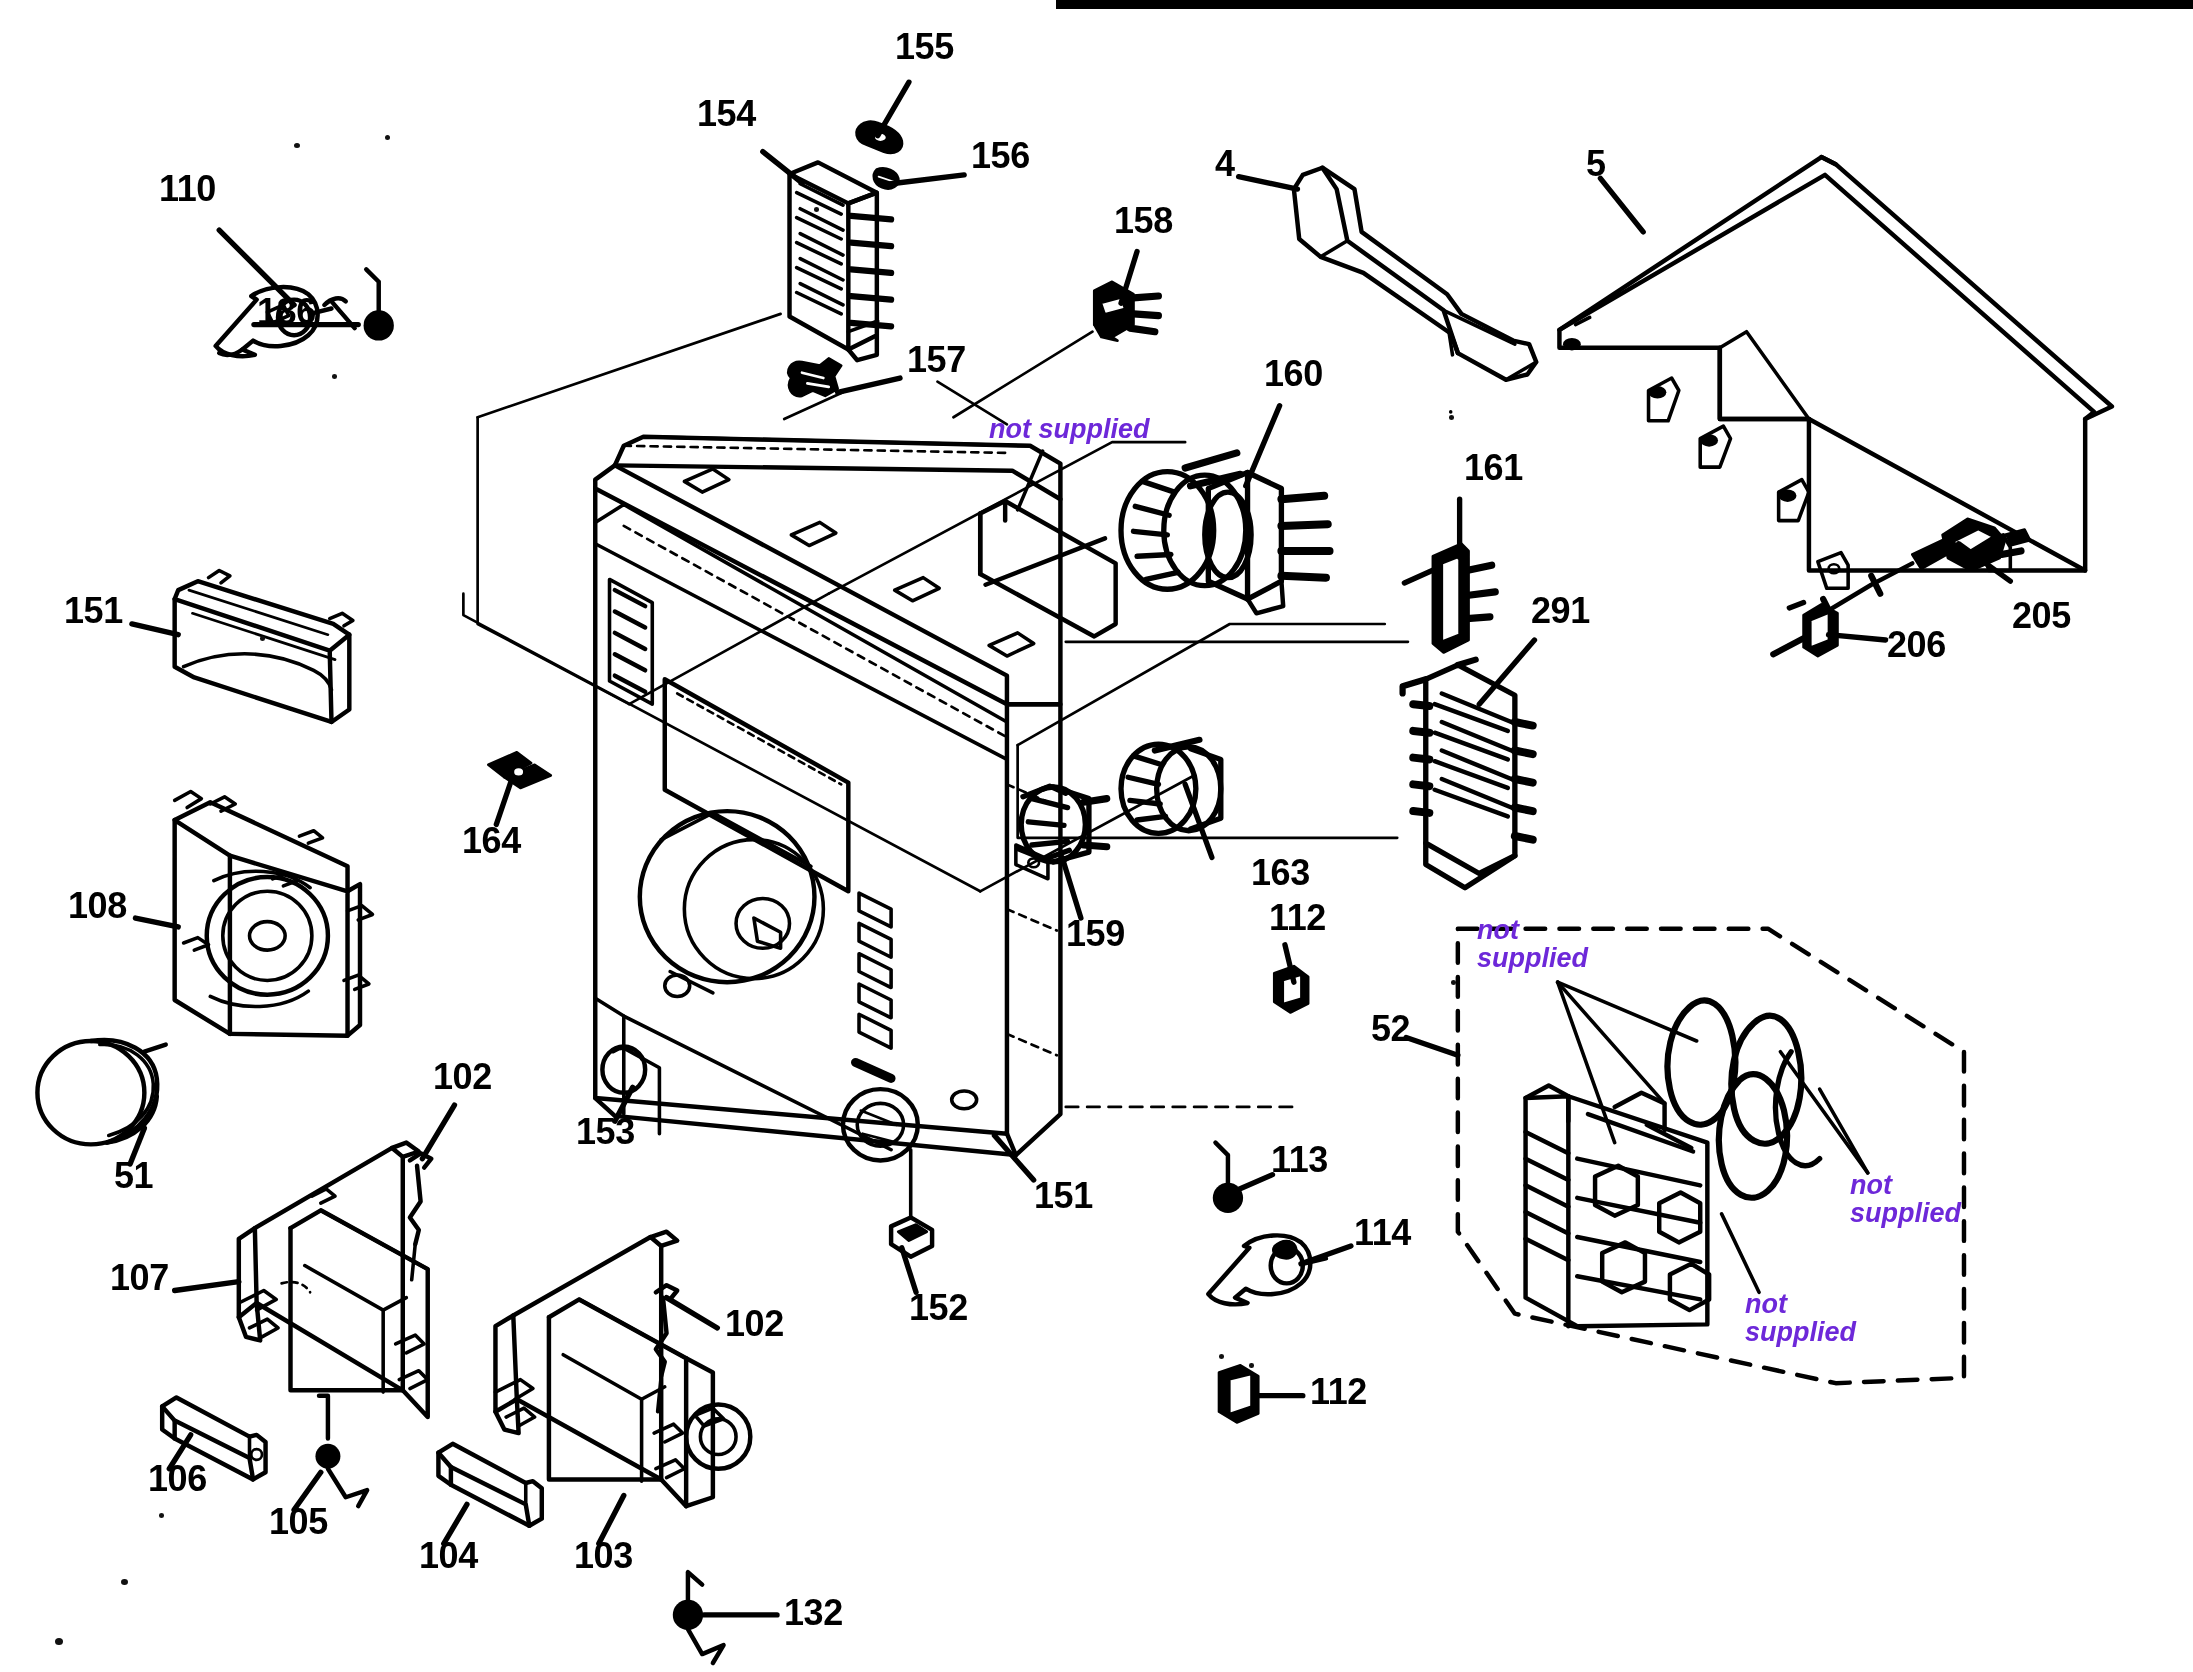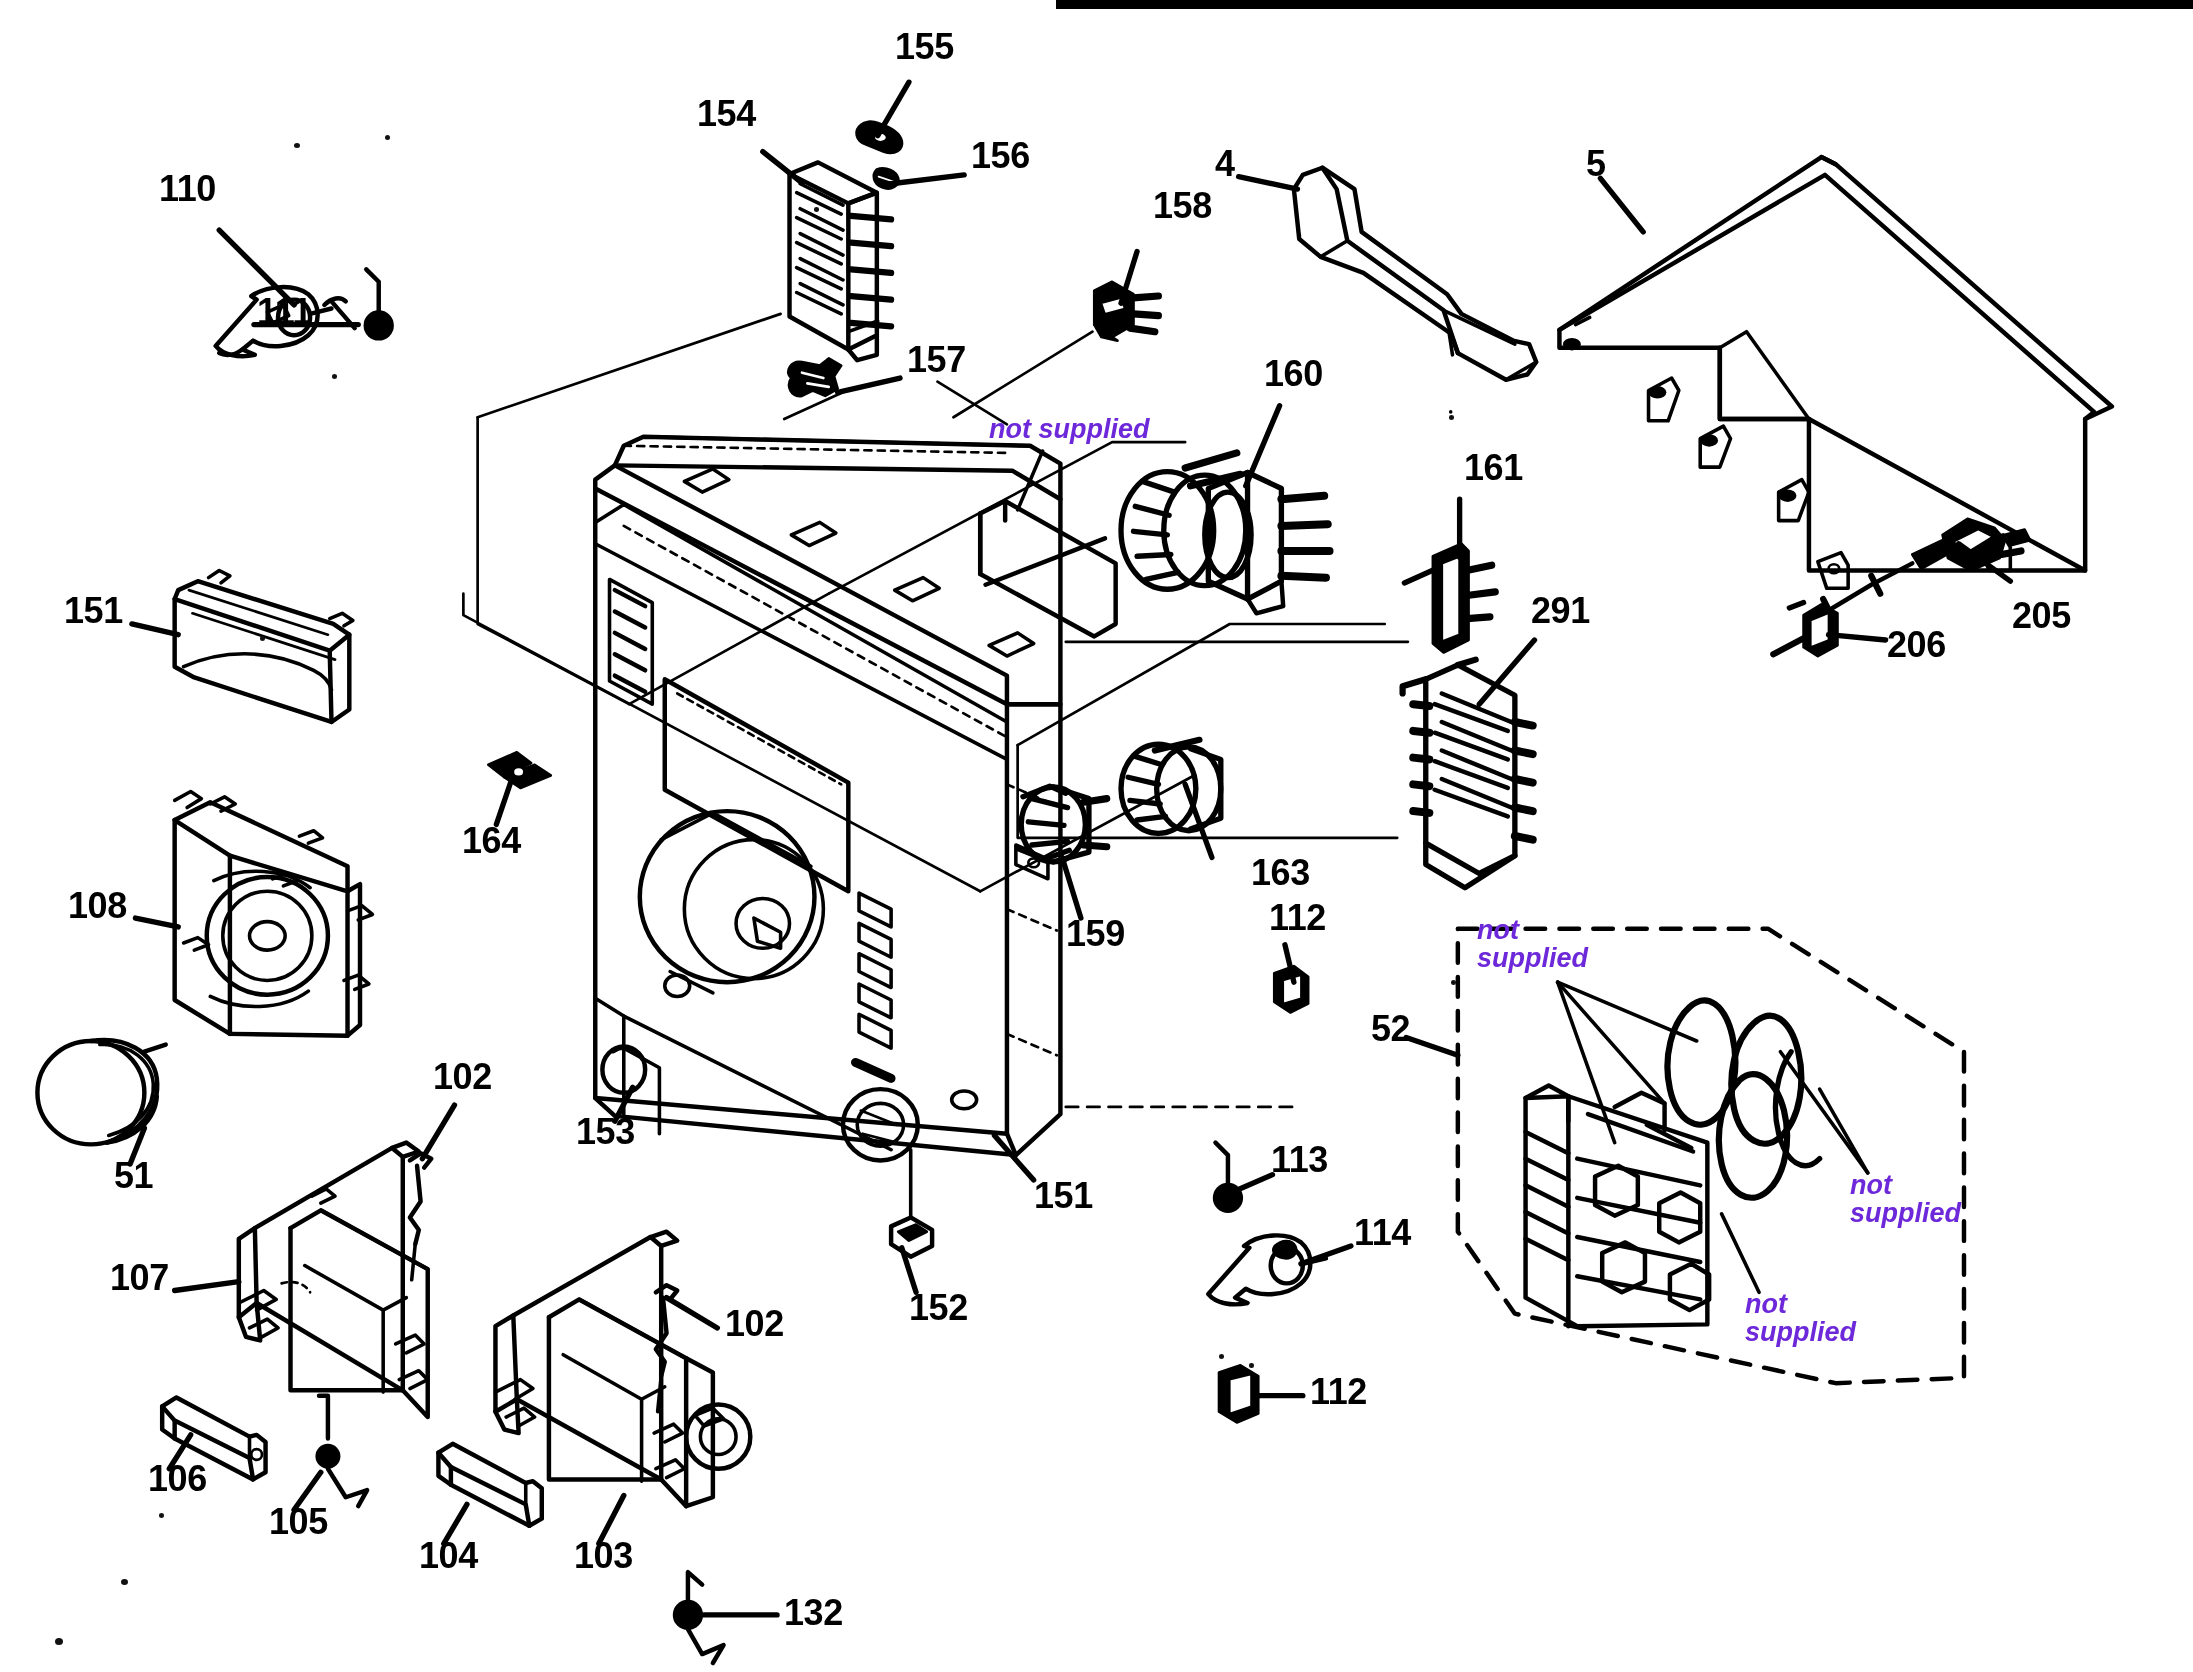--- a/index.html
+++ b/index.html
@@ -556,26 +556,26 @@
       <path d="M1748,1102 L1812,1282"></path>
       <path d="M1748,1102 L1868,1238"></path>
       <path d="M1748,1102 L1904,1168"></path>
       <path d="M2096,1316 L2042,1222"></path>
       <path d="M2096,1316 L1998,1180"></path>
       <path d="M1974,1450 L1932,1362"></path>
     </g>
   </svg>
 
   <div class="callout" style="left:159px;  top:171px;">110</div>
-  <div class="callout" style="left:257px;  top:294px;">111</div>
+  <div class="callout" style="left:257px;  top:294px;">186</div>
   <div class="callout" style="left:697px;  top:96px;">154</div>
   <div class="callout" style="left:895px; top:28.5px;">155</div>
   <div class="callout" style="left:971px; top:138px;">156</div>
   <div class="callout" style="left:907px; top:342px;">157</div>
-  <div class="callout" style="left:1114px; top:188px;margin-left:39px;">158</div>
+  <div class="callout" style="left:1114px; top:203px;">158</div>
   <div class="callout" style="left:1264px; top:356px;">160</div>
   <div class="callout" style="left:1464px; top:450px;">161</div>
   <div class="callout" style="left:1531px; top:593px;">291</div>
   <div class="callout" style="left:1251px; top:855px;">163</div>
   <div class="callout" style="left:1066px; top:916px;text-align:right;">159</div>
   <div class="callout" style="left:1269px; top:900px;">112</div>
   <div class="callout" style="left:462px;  top:823px;">164</div>
   <div class="callout" style="left:64px;   top:593px;">151</div>
   <div class="callout" style="left:68px;   top:888px;">108</div>
   <div class="callout" style="left:114px;  top:1158px;">51</div>

